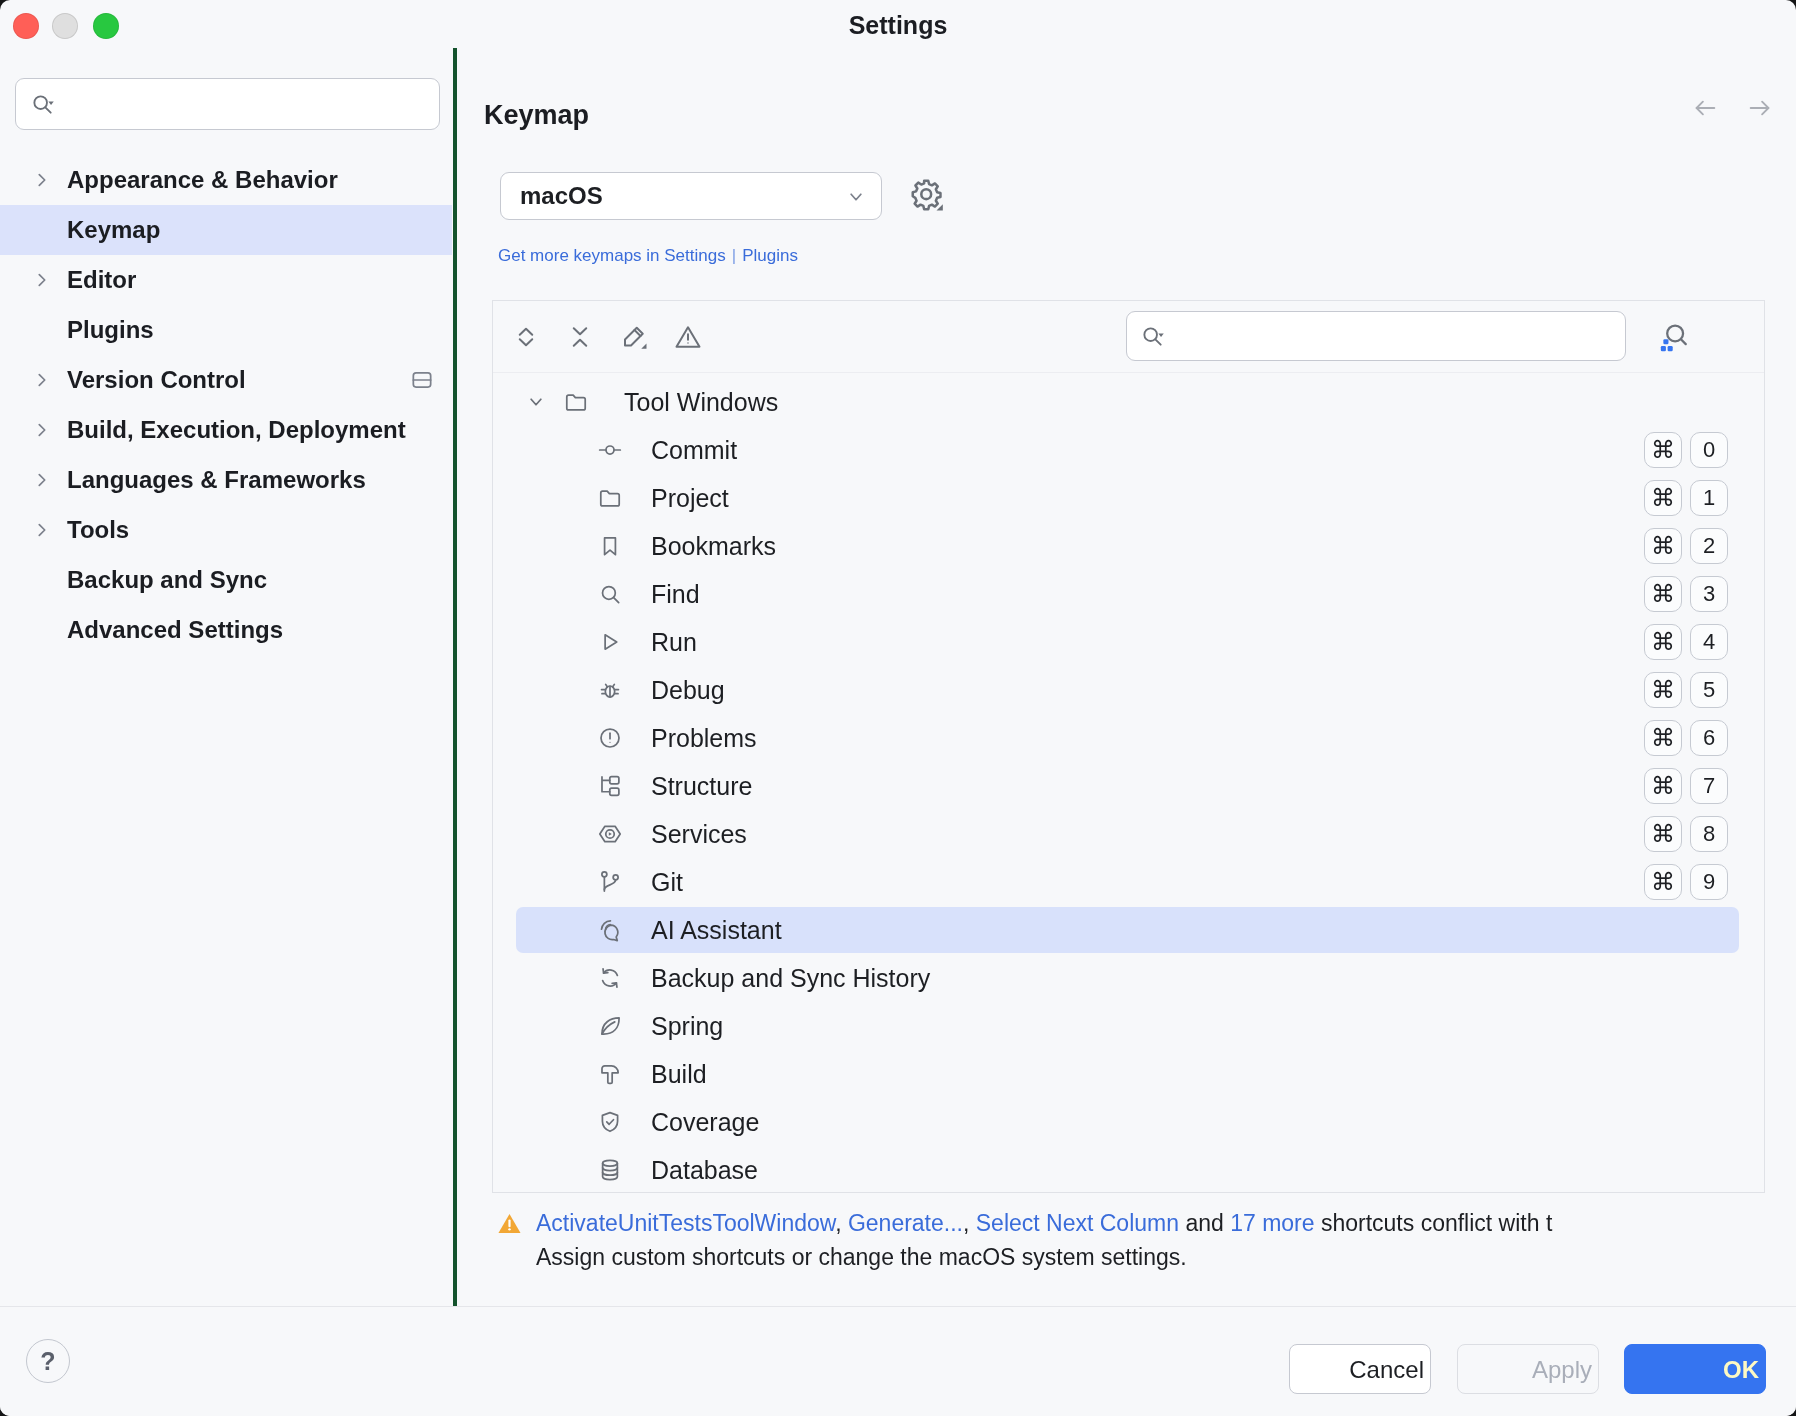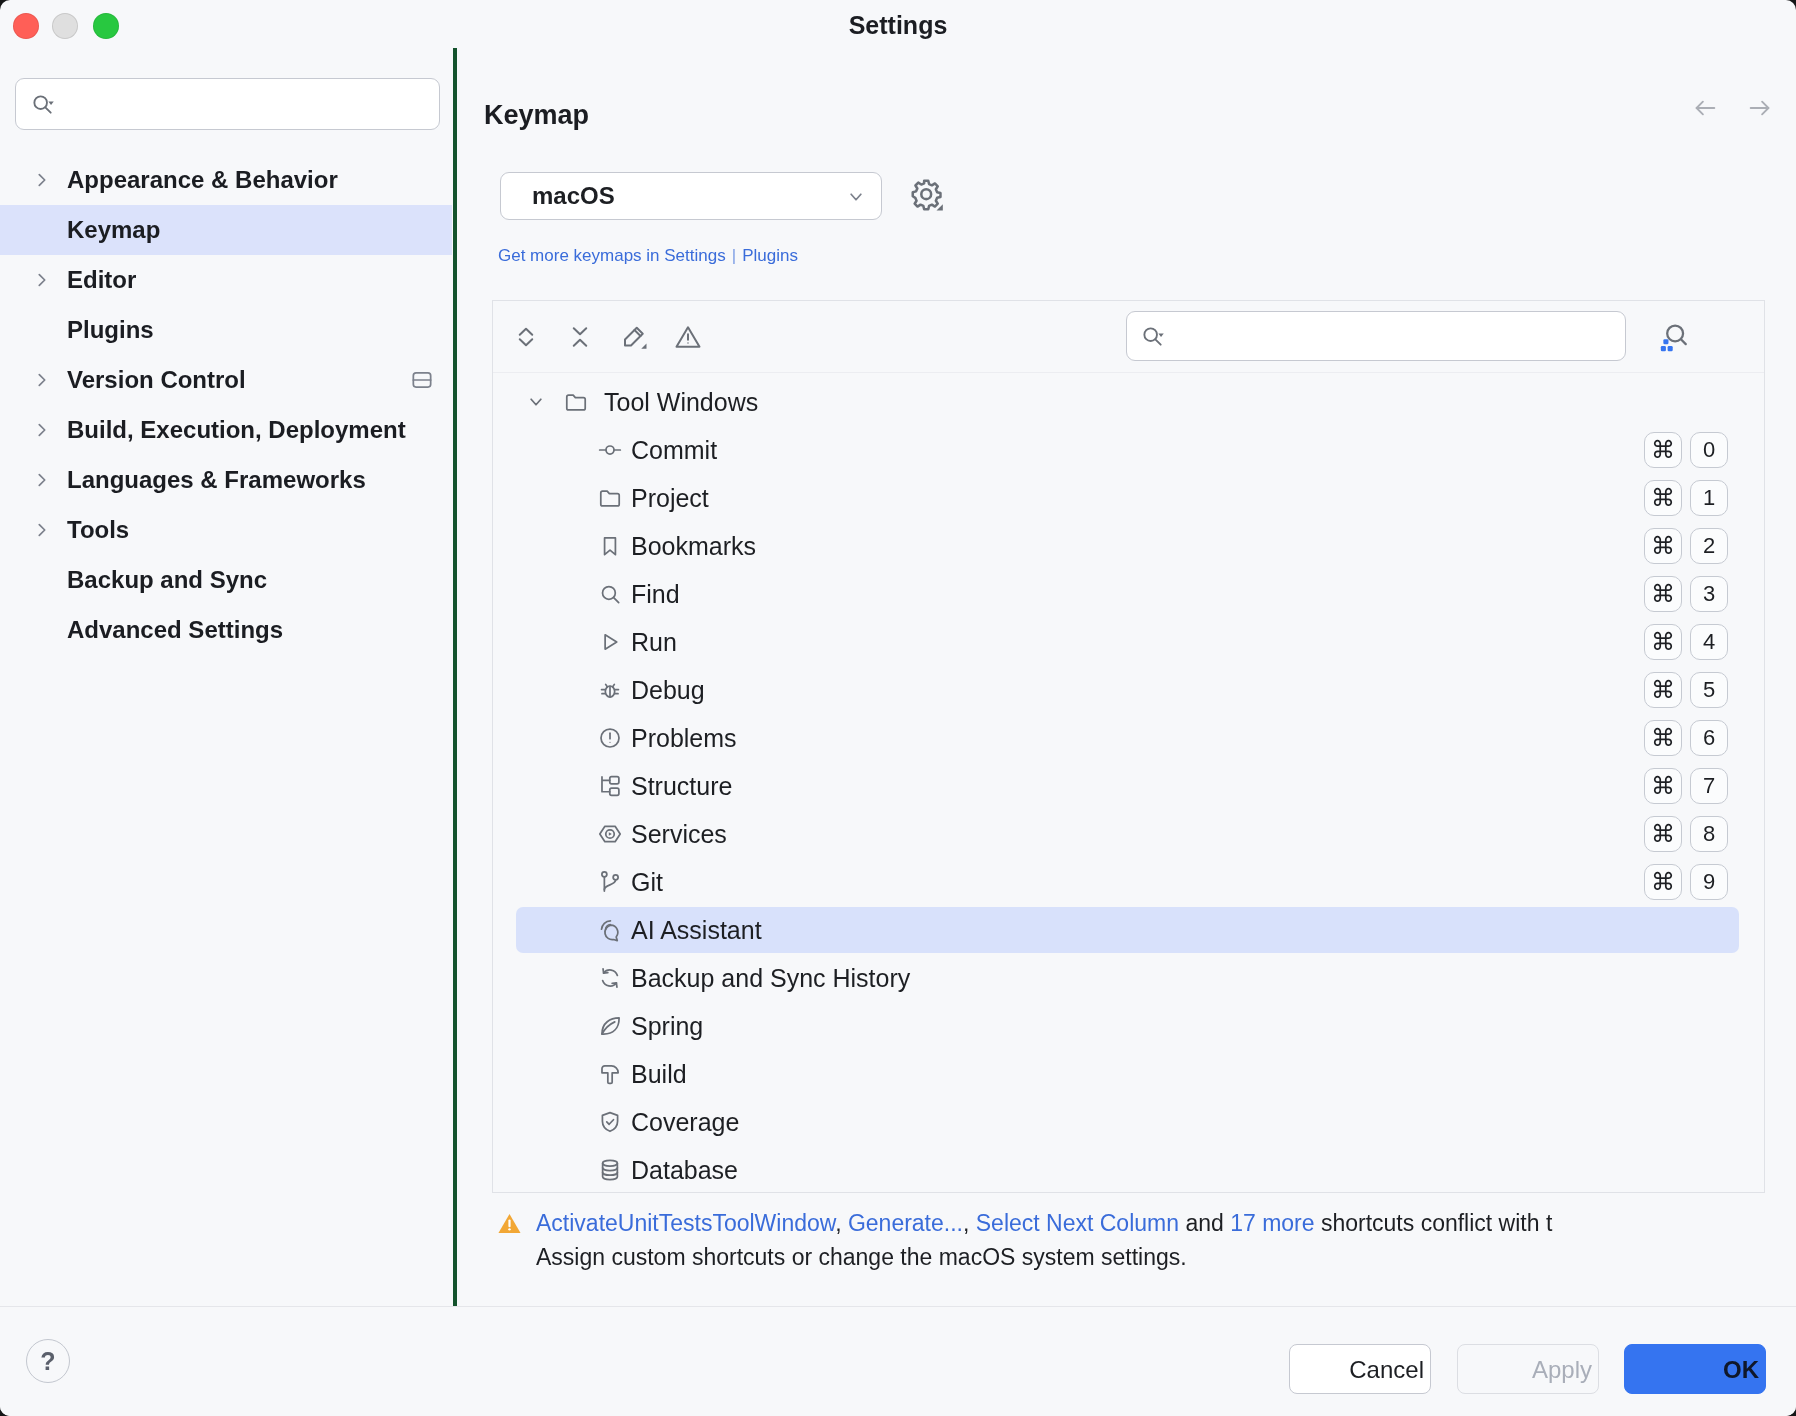--- a/index.html
+++ b/index.html
@@ -30,21 +30,21 @@
   .sb-chev{position:absolute;left:29px;top:12px;width:26px;height:26px;color:#7C818C;}
   .sb-label{position:absolute;left:67px;white-space:nowrap;}
   .sb-trail{position:absolute;right:17px;top:12px;width:26px;height:26px;color:#7C818C;}
 
   
   .main{position:absolute;left:458px;top:48px;right:0;bottom:110px;overflow:hidden;}
   .page-title{position:absolute;left:26px;top:34px;font-size:27px;font-weight:700;color:#1B1D22;}
   .nav-arrow{position:absolute;top:46px;width:28px;height:28px;color:#ABAEB5;}
   .nav-back{left:1233px;} .nav-fwd{left:1288px;}
   .km-select{position:absolute;left:42px;top:124px;width:382px;height:48px;background:#fff;
-    border:1px solid #C6C9D1;border-radius:9px;font-size:24px;font-weight:700;line-height:46px;padding-left:31px;cursor:default;}
+    border:1px solid #C6C9D1;border-radius:9px;font-size:24px;font-weight:700;line-height:46px;padding-left:19px;cursor:default;}
   .km-select .icn{position:absolute;right:12px;top:11px;width:26px;height:26px;color:#7C818C;}
   .gear-btn{position:absolute;left:450px;top:128px;width:38px;height:38px;color:#6B7078;}
   .km-link{position:absolute;left:40px;top:198px;font-size:17px;white-space:nowrap;}
   .km-link .lnk{color:var(--link,#3A6CDA);cursor:pointer;}
   .km-link .sep{color:var(--link,#3A6CDA);opacity:.65;padding:0 6px;}
 
   
   .tree-panel{position:absolute;left:34px;top:252px;width:1273px;height:893px;
     border:1px solid #E0E2E7;background:var(--bg,#F7F8FA);}
   .tp-toolbar{position:absolute;top:0;left:0;right:0;height:72px;border-bottom:1px solid #ECEDF1;}
@@ -54,21 +54,21 @@
   .tb-search .icn{position:absolute;left:12px;top:11px;width:28px;height:28px;}
   .tb-search input{position:absolute;left:50px;top:2px;right:8px;height:44px;border:0;outline:0;background:transparent;font-size:24px;}
   .tb-find{position:absolute;left:1163px;top:19px;width:34px;height:34px;cursor:pointer;}
   .tree{position:absolute;left:0;right:0;top:73px;bottom:0;padding-top:4px;overflow:hidden;}
   .t-row{position:relative;height:48px;line-height:48px;font-size:25px;color:#1D1F23;cursor:default;}
   .t-row.selected::before{content:"";position:absolute;left:23px;right:25px;top:1px;bottom:1px;
     background:var(--selection,#D8E1FB);border-radius:7px;}
   .t-row>*{position:relative;}
   .t-chev{position:absolute;left:30px;top:11px;width:26px;height:26px;}
   .t-icon{position:absolute;top:11px;width:26px;height:26px;}
-  .t-label{position:absolute;white-space:nowrap;}
+  .t-label{position:absolute;white-space:nowrap;margin-left:20px;}
   .lv0 .t-icon{left:70px;} .lv0 .t-label{left:111px;}
   .lv1 .t-icon{left:104px;} .lv1 .t-label{left:138px;}
   .t-kbd{position:absolute;right:36px;top:6px;display:flex;gap:8px;}
   .kbd{min-width:38px;height:36px;padding:0 5px;border:1.5px solid #C6CAD2;border-radius:10px;
     background:#FBFCFD;text-align:center;font-size:22px;line-height:33px;color:#1D1F23;}
   .kbd.mod{font-size:24px;}
 
   
   .warning{position:absolute;left:38px;top:1158px;right:0;}
   .w-icon{position:absolute;left:0;top:5px;width:27px;height:25px;}
@@ -77,21 +77,21 @@
   .w-text .lnk{color:var(--link,#3A6CDA);cursor:pointer;}
 
   
   .footer{position:absolute;left:0;right:0;bottom:0;height:110px;border-top:1px solid #E5E6EA;background:var(--bg,#F7F8FA);}
   .help-btn{position:absolute;left:26px;top:32px;width:44px;height:44px;border:1.5px solid #C3C7CF;border-radius:50%;
     color:#5A5F6B;font-size:25px;font-weight:600;text-align:center;line-height:41px;background:transparent;cursor:pointer;}
   .btn{position:absolute;top:37px;height:50px;width:142px;border-radius:8px;font-size:24px;text-align:right;
     line-height:48px;cursor:pointer;}
   .btn-cancel{left:1289px;background:#fff;border:1px solid #C6C9D1;color:#1D1F23;}
   .btn-apply{left:1457px;background:transparent;border:1px solid #DCDEE3;color:#A9AEB9;}
-  .btn-ok{left:1624px;background:var(--accent,#3574F0);border:1px solid var(--accent,#3574F0);color:#0f172a;font-weight:600;}
+  .btn-ok{left:1624px;background:var(--accent,#3574F0);border:1px solid var(--accent,#3574F0);color:#fef9c3;font-weight:600;}
 </style>
 </head>
 <body>
 
 <div class="window">
 
   <div class="titlebar">
     <span class="tl close"></span>
     <span class="tl min"></span>
     <span class="tl zoom"></span>

